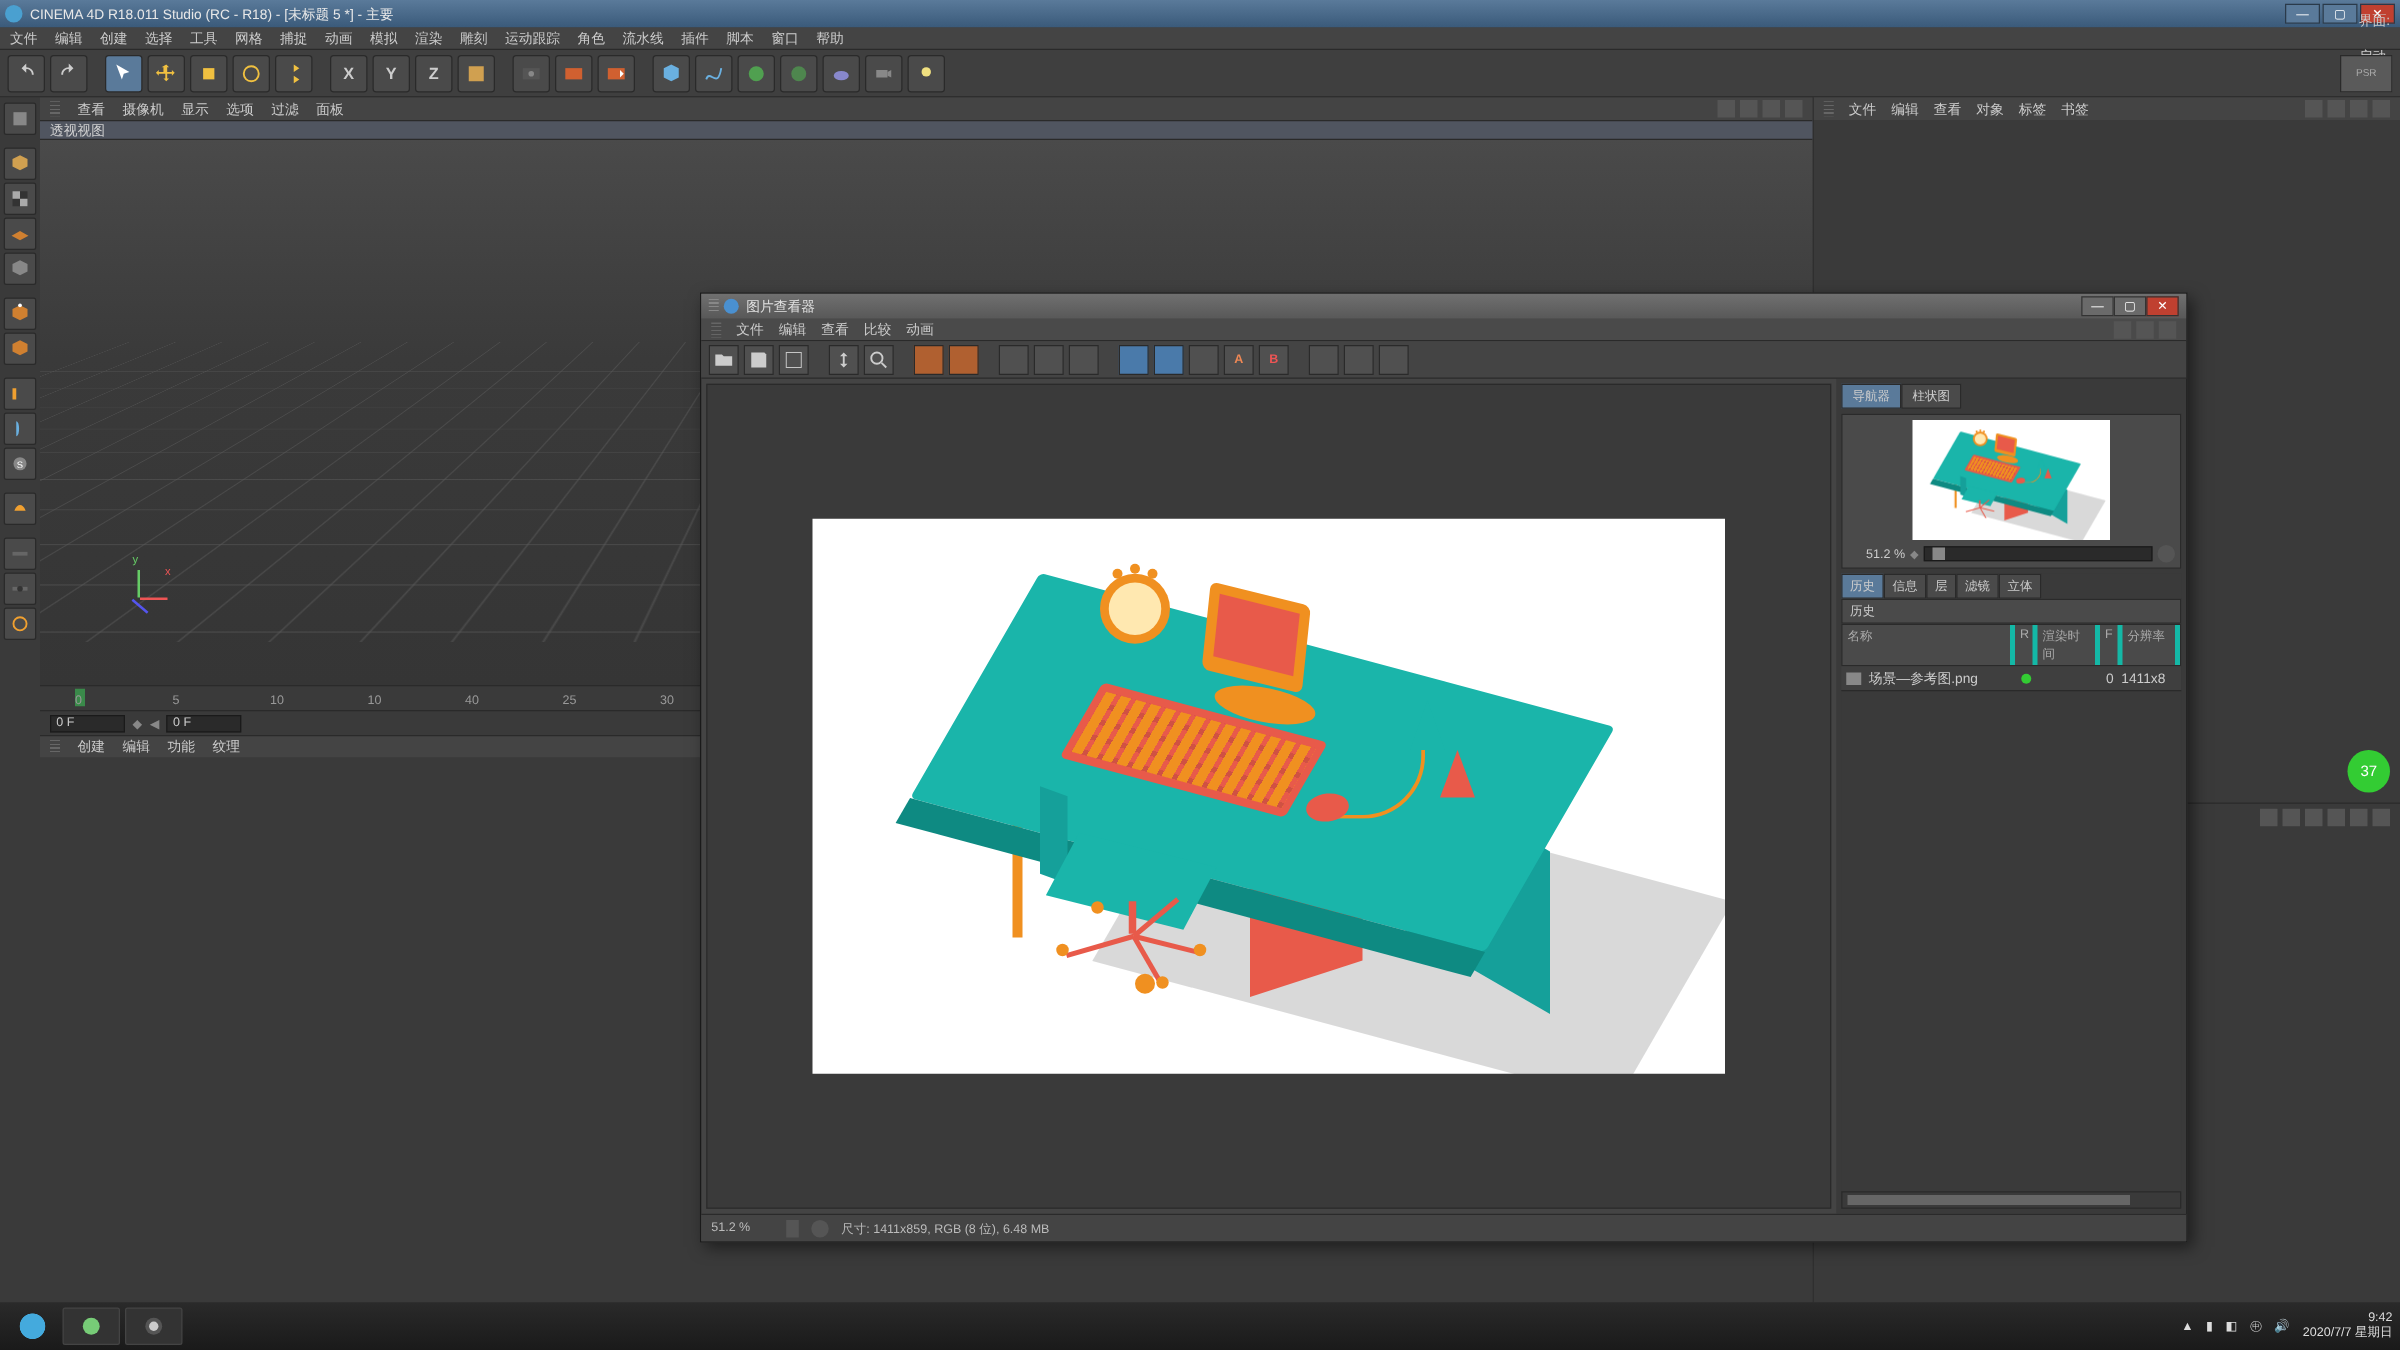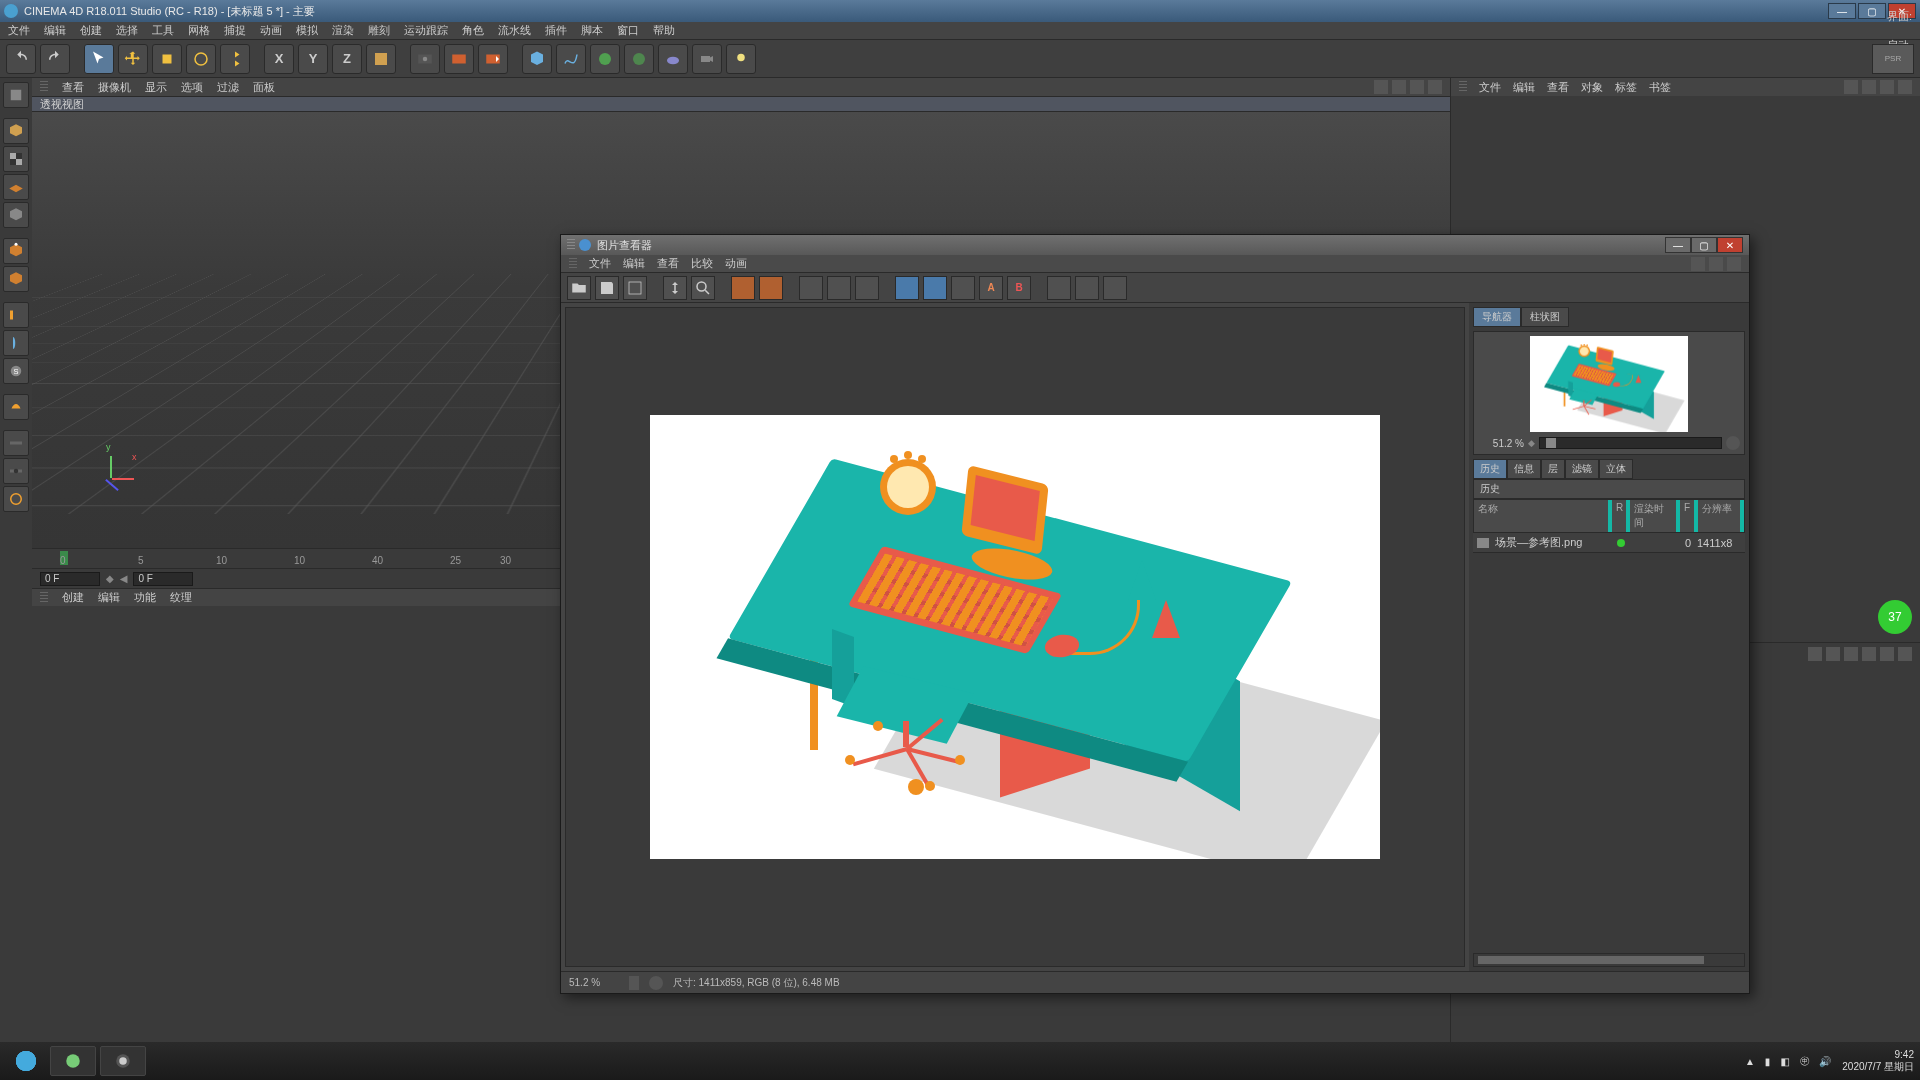--- a/index.html
+++ b/index.html
@@ -432,21 +432,21 @@
       </div>
     </div>
     <div class="timeline">
       <div class="playhead"></div>
       <span class="tick" style="left:28px">0</span>
       <span class="tick" style="left:106px">5</span>
       <span class="tick" style="left:184px">10</span>
       <span class="tick" style="left:262px">10</span>
       <span class="tick" style="left:340px">40</span>
       <span class="tick" style="left:418px">25</span>
-      <span class="tick" style="left:468px">30</span>
+      <span class="tick" style="left:496px">30</span>
     </div>
     <div class="frame-bar">
       <input class="frame-input" value="0 F" style="">
       <span style="color:#888">◆</span>
       <span style="color:#888">◀</span>
       <input class="frame-input" value="0 F" style="">
     </div>
     <div class="lower-tabs">
       <span style="width:8px;height:12px;background:repeating-linear-gradient(#666 0 1px, transparent 1px 3px);"></span>
       <span>创建</span>

